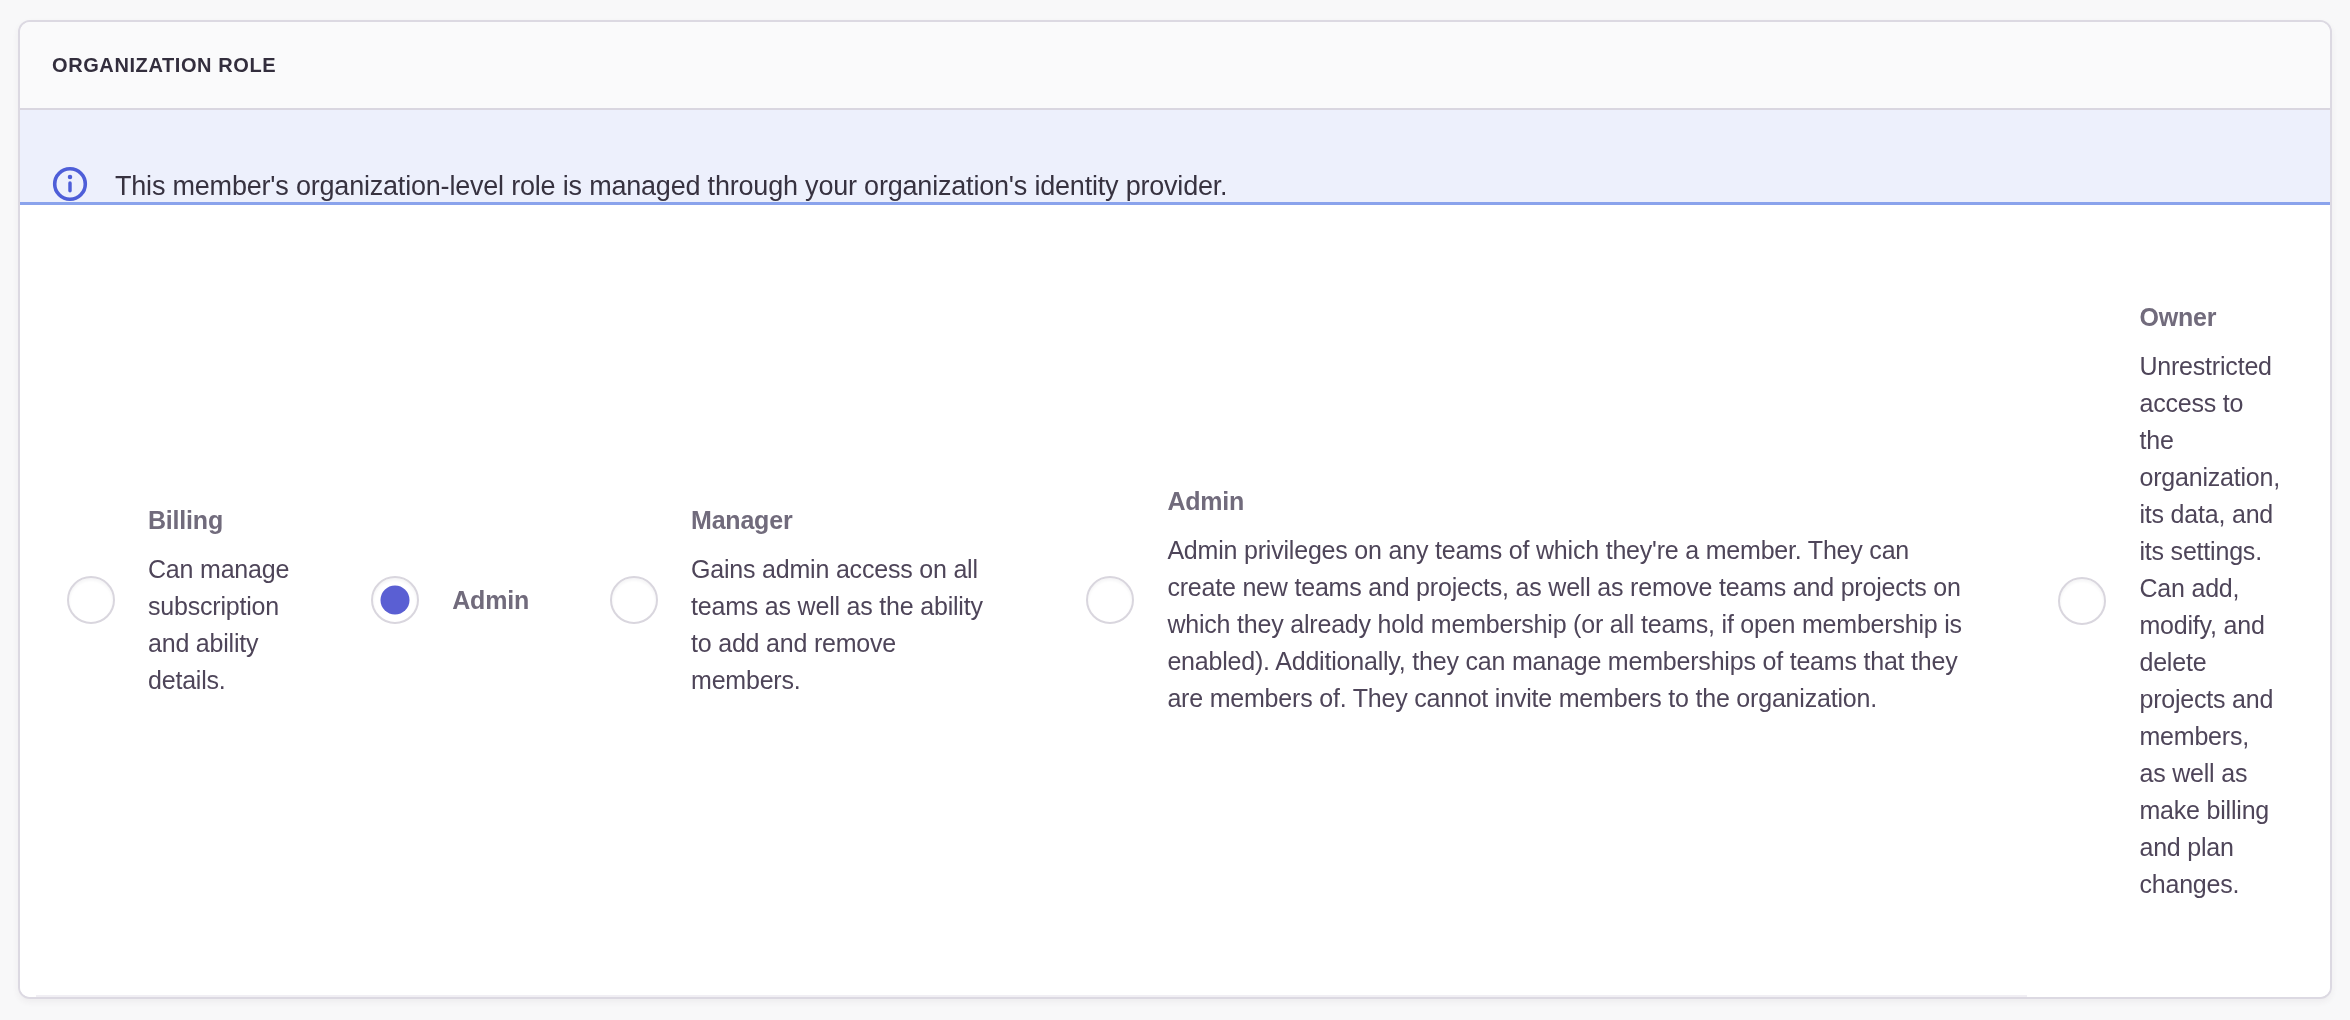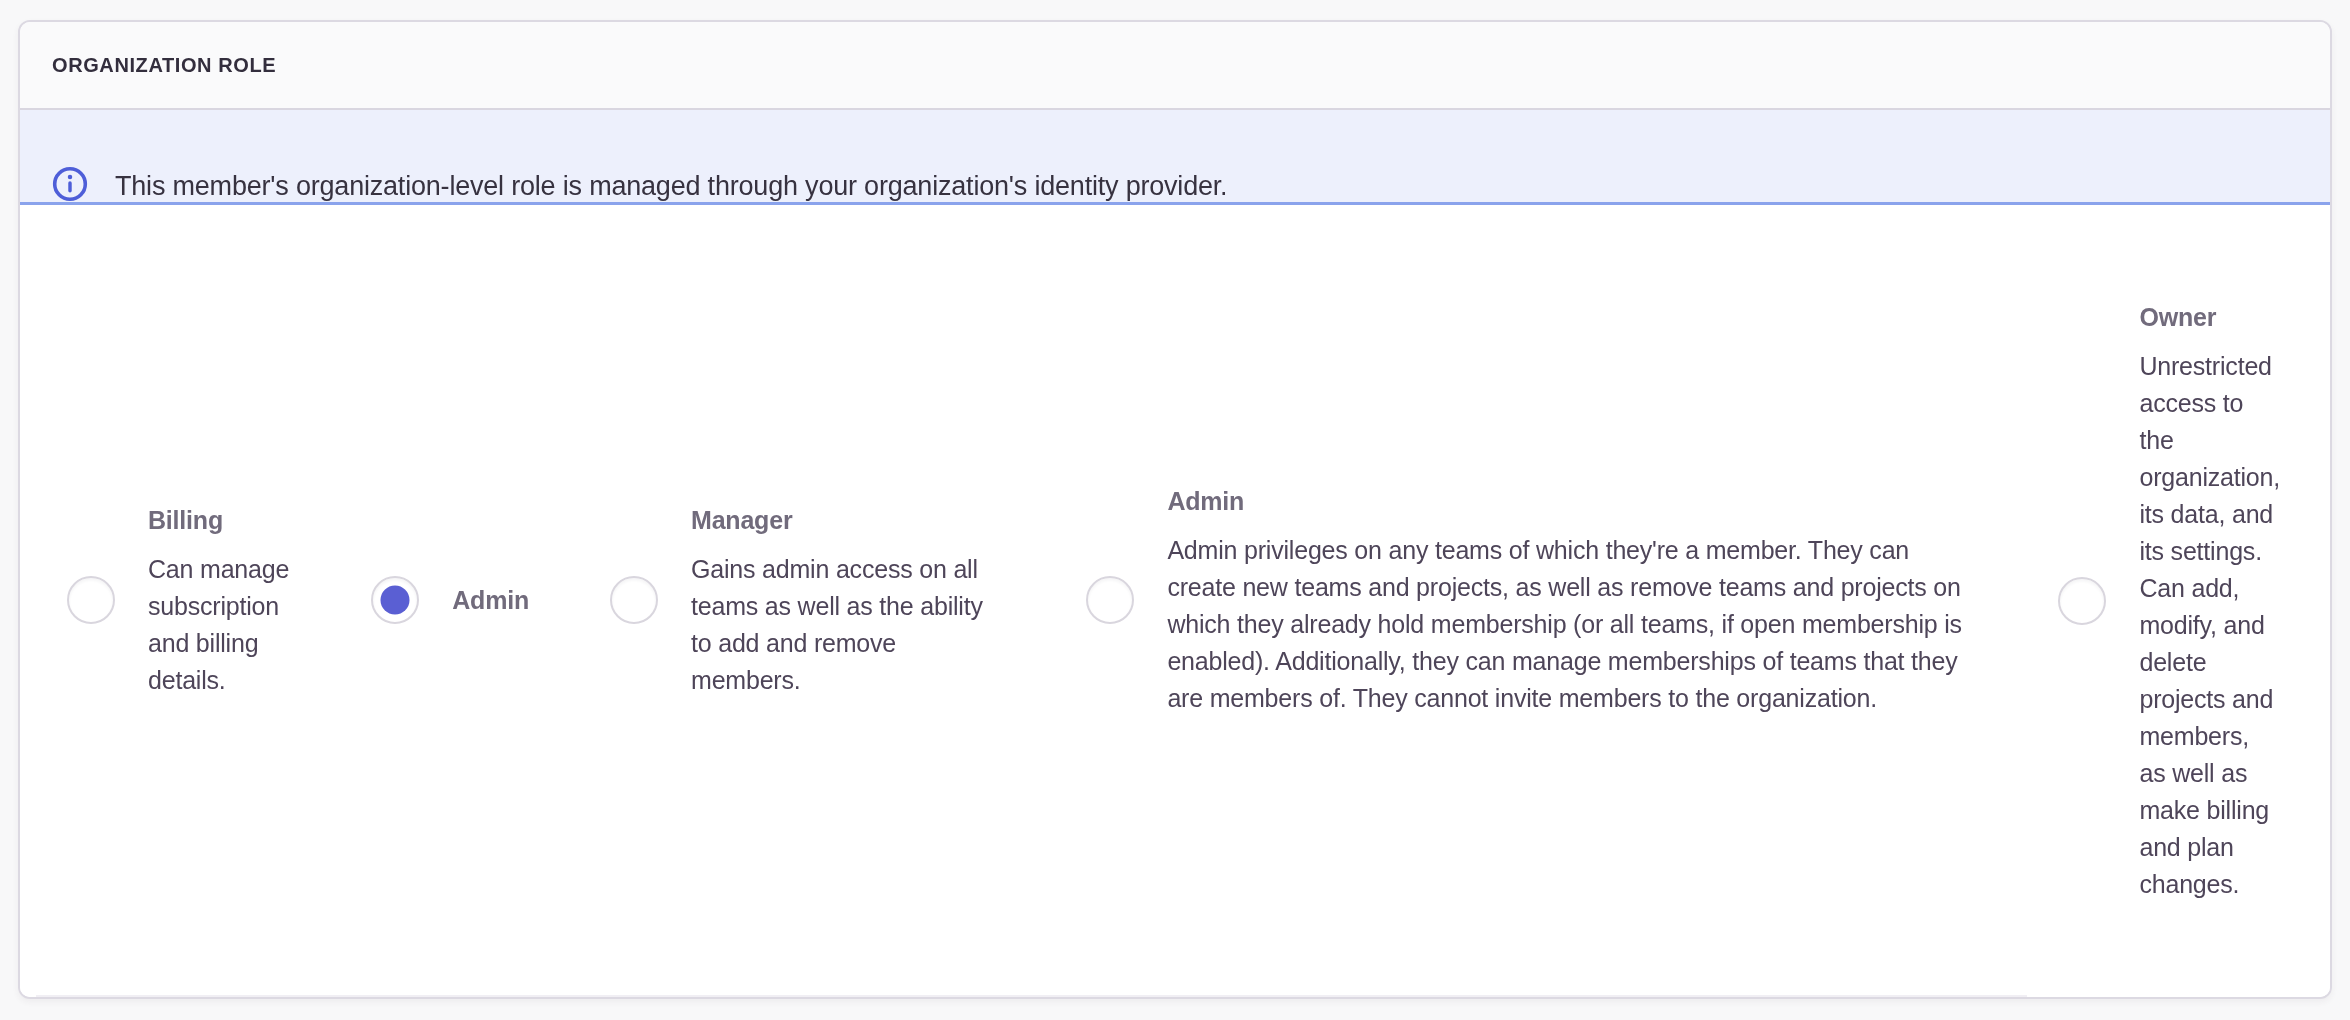--- a/index.html
+++ b/index.html
@@ -125,21 +125,21 @@
       <rect x="10.85" y="10.2" width="2.3" height="7.4" rx="1.15" fill="currentColor"></rect>
     </svg>
     <span class="banner-text">This member's organization-level role is managed through your organization's identity provider.</span>
   </div>
 
   <div class="roles" id="roles-list">
       <div class="role-row" role="radio" aria-checked="false">
     <span class="radio"></span>
     <span class="role-text">
       <span class="role-label">Billing</span>
-      <span class="role-desc">Can manage subscription and billing details.</span>
+      <span class="role-desc">Can manage subscription and ability details.</span>
     </span>
   </div>
       <div class="role-row" role="radio" aria-checked="true">
     <span class="radio selected"></span>
     <span class="role-text">
       <span class="role-label">Admin</span>
     </span>
   </div>
       <div class="role-row" role="radio" aria-checked="false">
     <span class="radio"></span>

